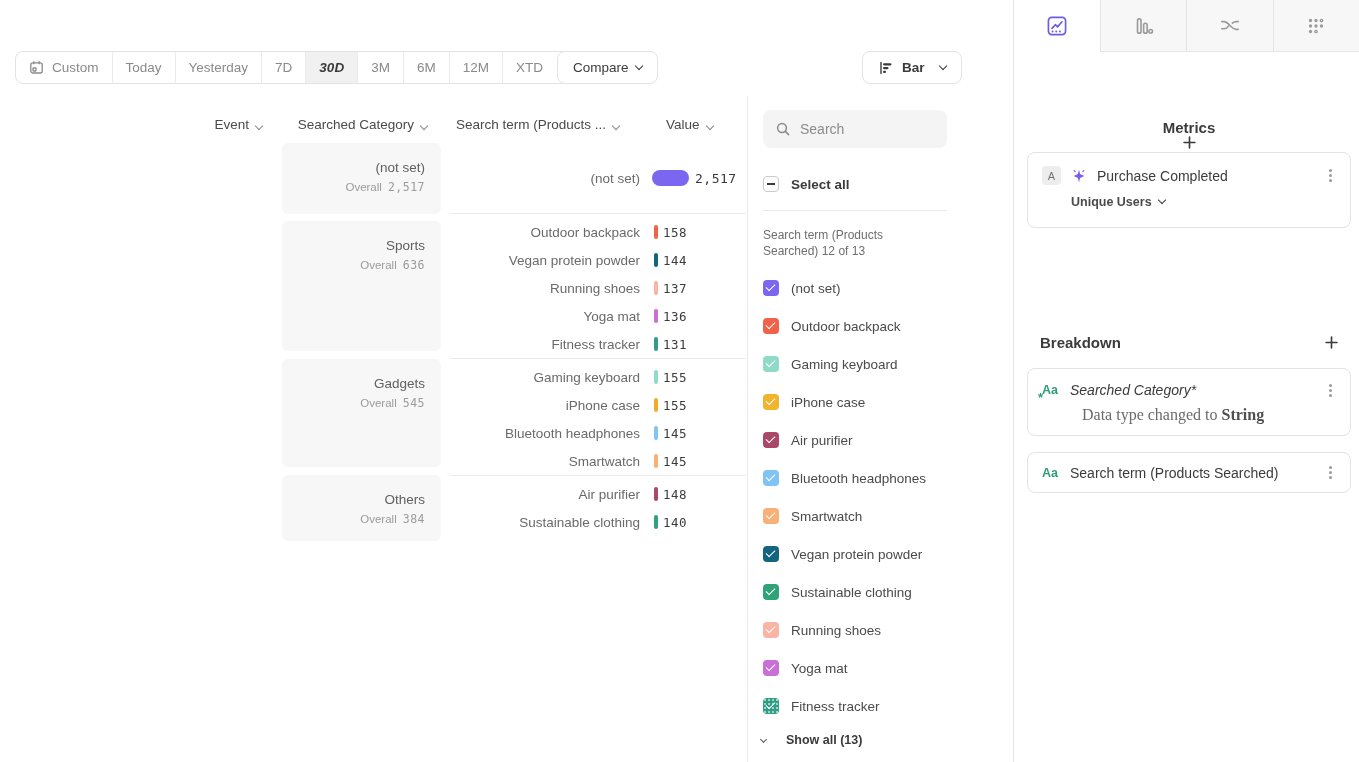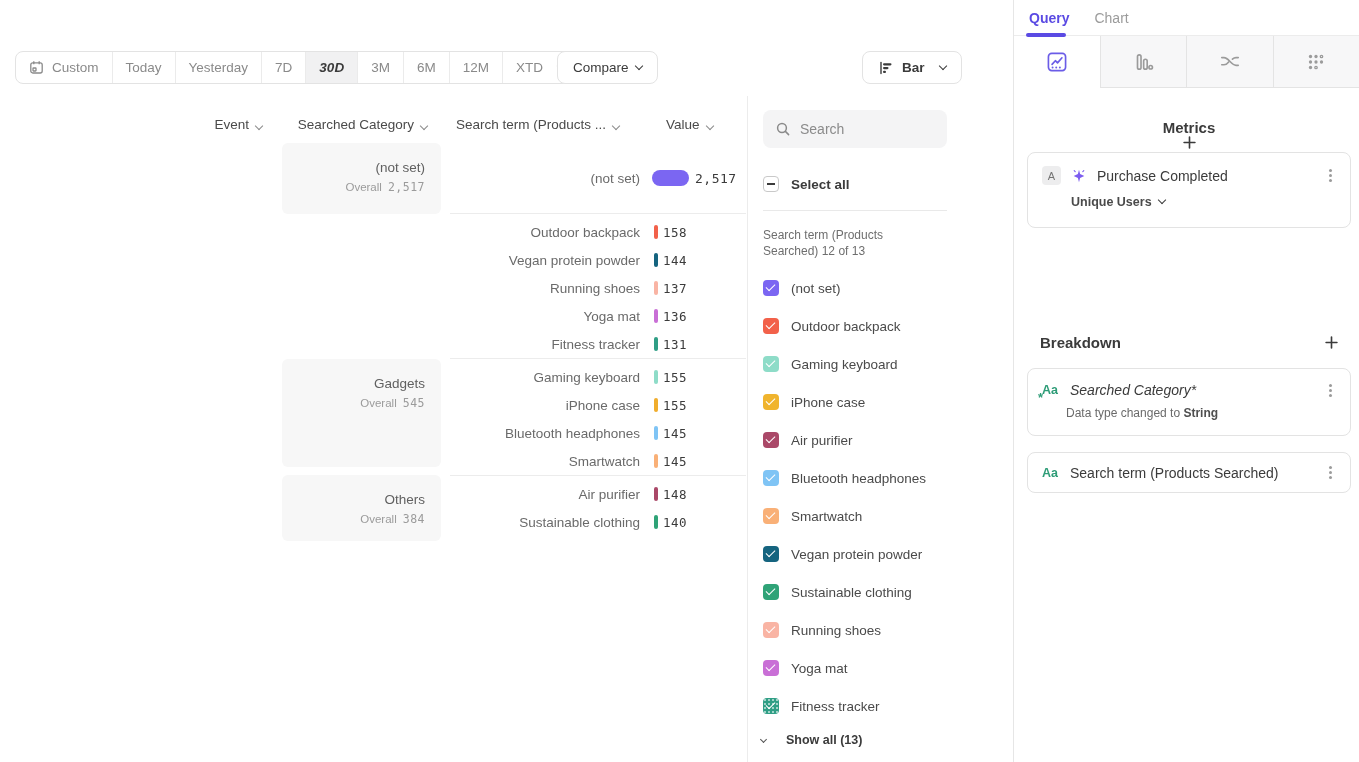--- a/index.html
+++ b/index.html
@@ -86,21 +86,21 @@
   .sec-title { font-size:15px; font-weight:700; color:#3b3b3b; }
   .sec-title.muted { font-weight:500; color:#a3a3a3; font-size:14.5px; }
   .sb-card { position:absolute; left:13px; right:8px; border:1px solid #e3e3e3; border-radius:8px; background:#fff; padding:13px 14px; }
   .card-row { display:flex; align-items:center; gap:10px; }
   .card-title { flex:1; font-size:14px; font-weight:500; color:#3b3b3b; white-space:nowrap; overflow:hidden; }
   .card-title.italic { font-style:italic; }
   .a-badge { width:19px; height:19px; border-radius:4px; background:#ededee; color:#737373; font-size:11px; font-weight:500; display:flex; align-items:center; justify-content:center; flex:0 0 19px; }
   .aa-ico { font-size:12.5px; font-weight:700; color:#2e9c77; flex:0 0 18px; position:relative; }
   .aa-ico.starred::after { content:"*"; position:absolute; left:-4px; bottom:-8px; font-size:13px; color:#2e9c77; }
   .measure-row { margin-left:29px; margin-top:10px; font-size:12.5px; font-weight:600; color:#4a4a4a; display:flex; align-items:center; }
-  .note-row { margin-left:24px; margin-top:8px; font-size:12px; color:#6a6a6a; }
+  .note-row { margin-left:40px; margin-top:8px; font-size:16px; color:#6a6a6a;font-family:Liberation Serif, serif; }
   .note-row b { color:#4f4f4f; font-weight:700; }
   svg { display:block; }
 </style>
 </head>
 <body>
 
 <div class="page">
 
   <div class="date-group">
     <div class="date-btn">
@@ -175,20 +175,24 @@
   <div class="col-head head-value">
       <span>Value</span>
       <span class="chev"></span>
     </div>
 
 
   <div class="seg-card cat-1">
     <div class="seg-title">(not set)</div>
     <div class="seg-overall"><span>Overall</span><span class="mono">2,517</span></div>
   </div>
+  <div class="seg-card cat-2">
+    <div class="seg-title">Sports</div>
+    <div class="seg-overall"><span>Overall</span><span class="mono">636</span></div>
+  </div>
   <div class="seg-card cat-3">
     <div class="seg-title">Gadgets</div>
     <div class="seg-overall"><span>Overall</span><span class="mono">545</span></div>
   </div>
   <div class="seg-card cat-4">
     <div class="seg-title">Others</div>
     <div class="seg-overall"><span>Overall</span><span class="mono">384</span></div>
   </div>
 
   <div class="terms">
@@ -326,25 +330,20 @@
           <span class="lbl">Fitness tracker</span>
         </div>
     </div>
     <div class="show-all">
       <span class="chev"></span>
       <span>Show all (13)</span>
     </div>
   </div>
 
   <div class="sidebar">
-    <div class="sb-tabs">
-      <span class="sb-tab active">Query</span>
-      <span class="sb-tab inactive">Chart</span>
-      <span class="sb-underline"></span>
-    </div>
     <div class="icon-tabs">
       <div class="icon-tab on">
         <svg width="22" height="22" viewBox="0 0 20 20">
             <g fill="none" stroke="#6b5ce7" stroke-width="1.5" stroke-linecap="round" stroke-linejoin="round">
               <rect x="2.2" y="2.2" width="15.6" height="15.6" rx="3"></rect>
               <path d="M5.5 12.2l3-3.4 2 2 4-4.6"></path>
             </g>
             <g fill="#6b5ce7">
               <circle cx="6" cy="15" r=".9"></circle>
               <circle cx="9.3" cy="15" r=".9"></circle>

